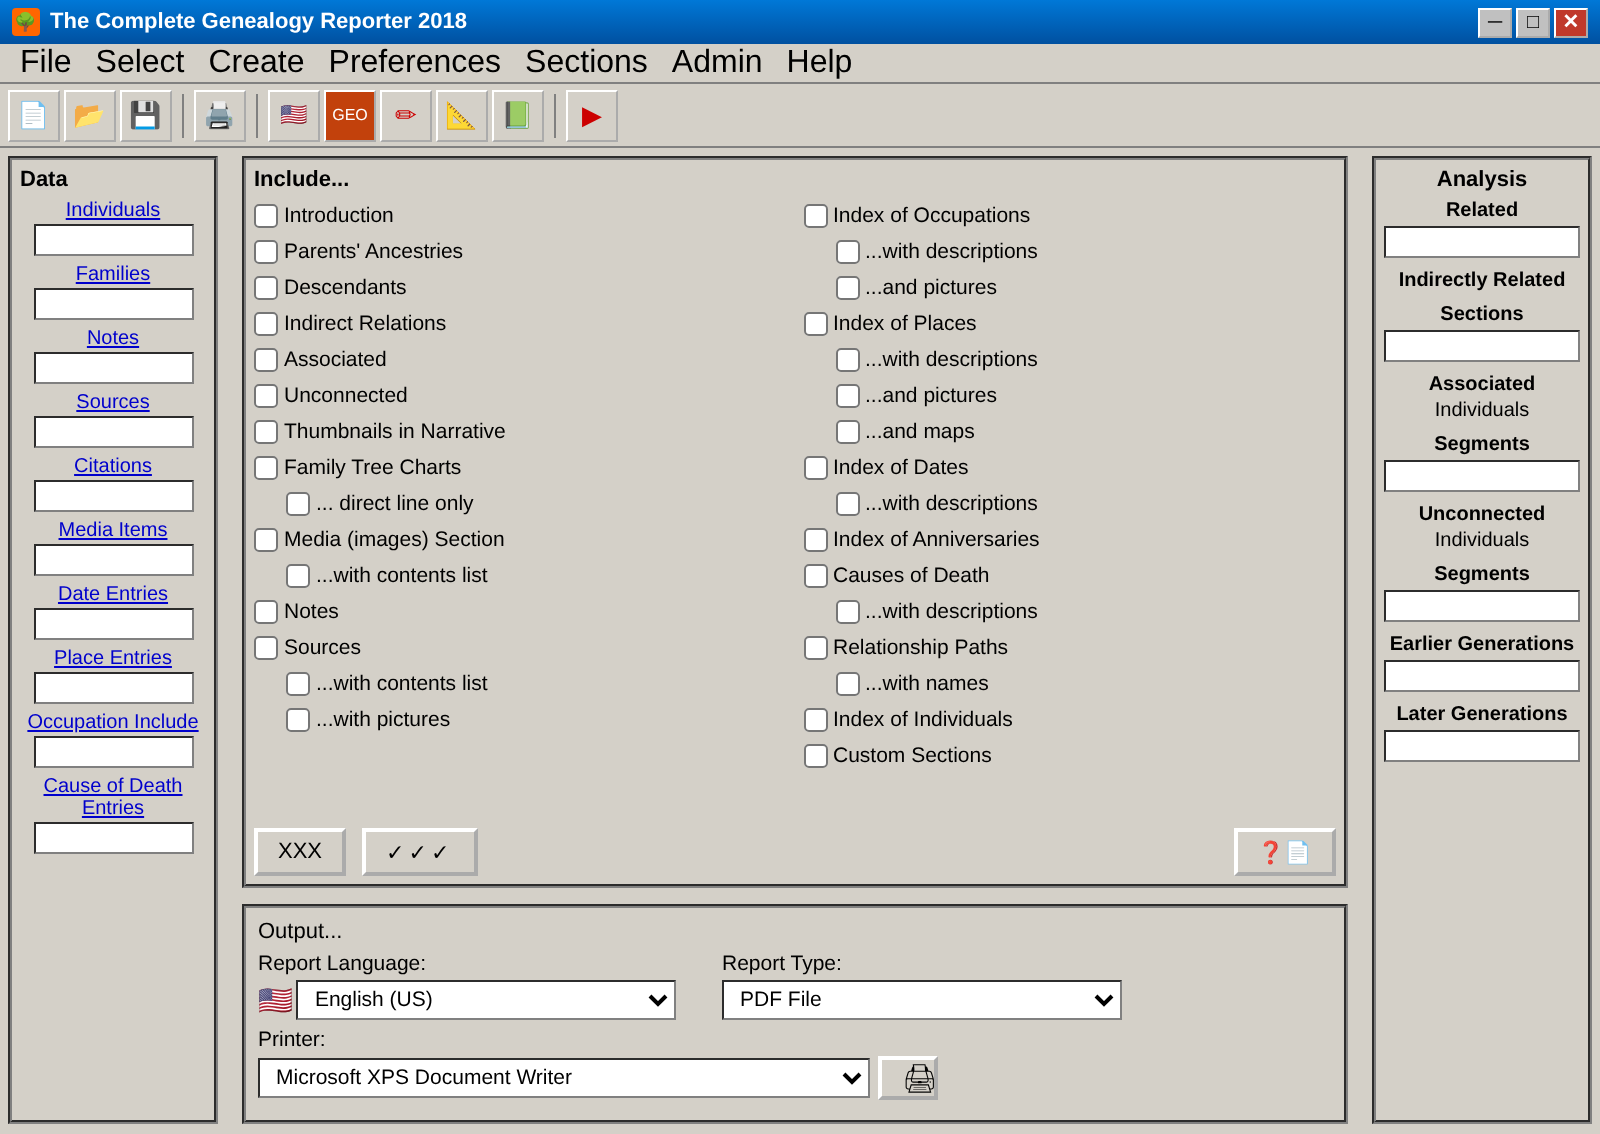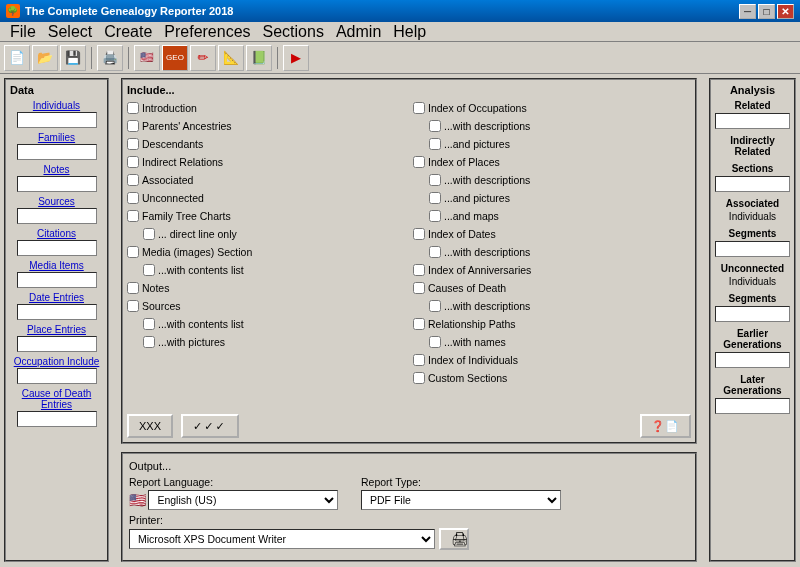--- a/index.html
+++ b/index.html
@@ -220,21 +220,21 @@
     .output-field.type { width: 220px; }
     .output-field.printer { width: 340px; }
     .printer-select-wrap {
       display: flex;
       align-items: center;
       gap: 4px;
     }
 
     
     .analysis-panel {
-      width: 87px;
+      width: 110px;
       background: #d4d0c8;
       border: 2px groove #808080;
       padding: 4px;
     }
     .analysis-title {
       font-weight: bold;
       text-align: center;
       margin-bottom: 4px;
     }
     .analysis-section {
@@ -382,20 +382,24 @@
             <input type="checkbox" style="">
             <span>Indirect Relations</span>
           </div>
           <div class="check-item">
             <input type="checkbox" style="">
             <span>Associated</span>
           </div>
           <div class="check-item">
             <input type="checkbox" style="">
             <span>Unconnected</span>
+          </div>
+          <div class="check-item">
+            <input type="checkbox" style="">
+            <span>Thumbnails in Narrative</span>
           </div>
           <div class="check-item">
             <input type="checkbox" style="">
             <span>Family Tree Charts</span>
           </div>
           <div class="check-item check-item-indented">
             <input type="checkbox" style="">
             <span>... direct line only</span>
           </div>
           <div class="check-item">

